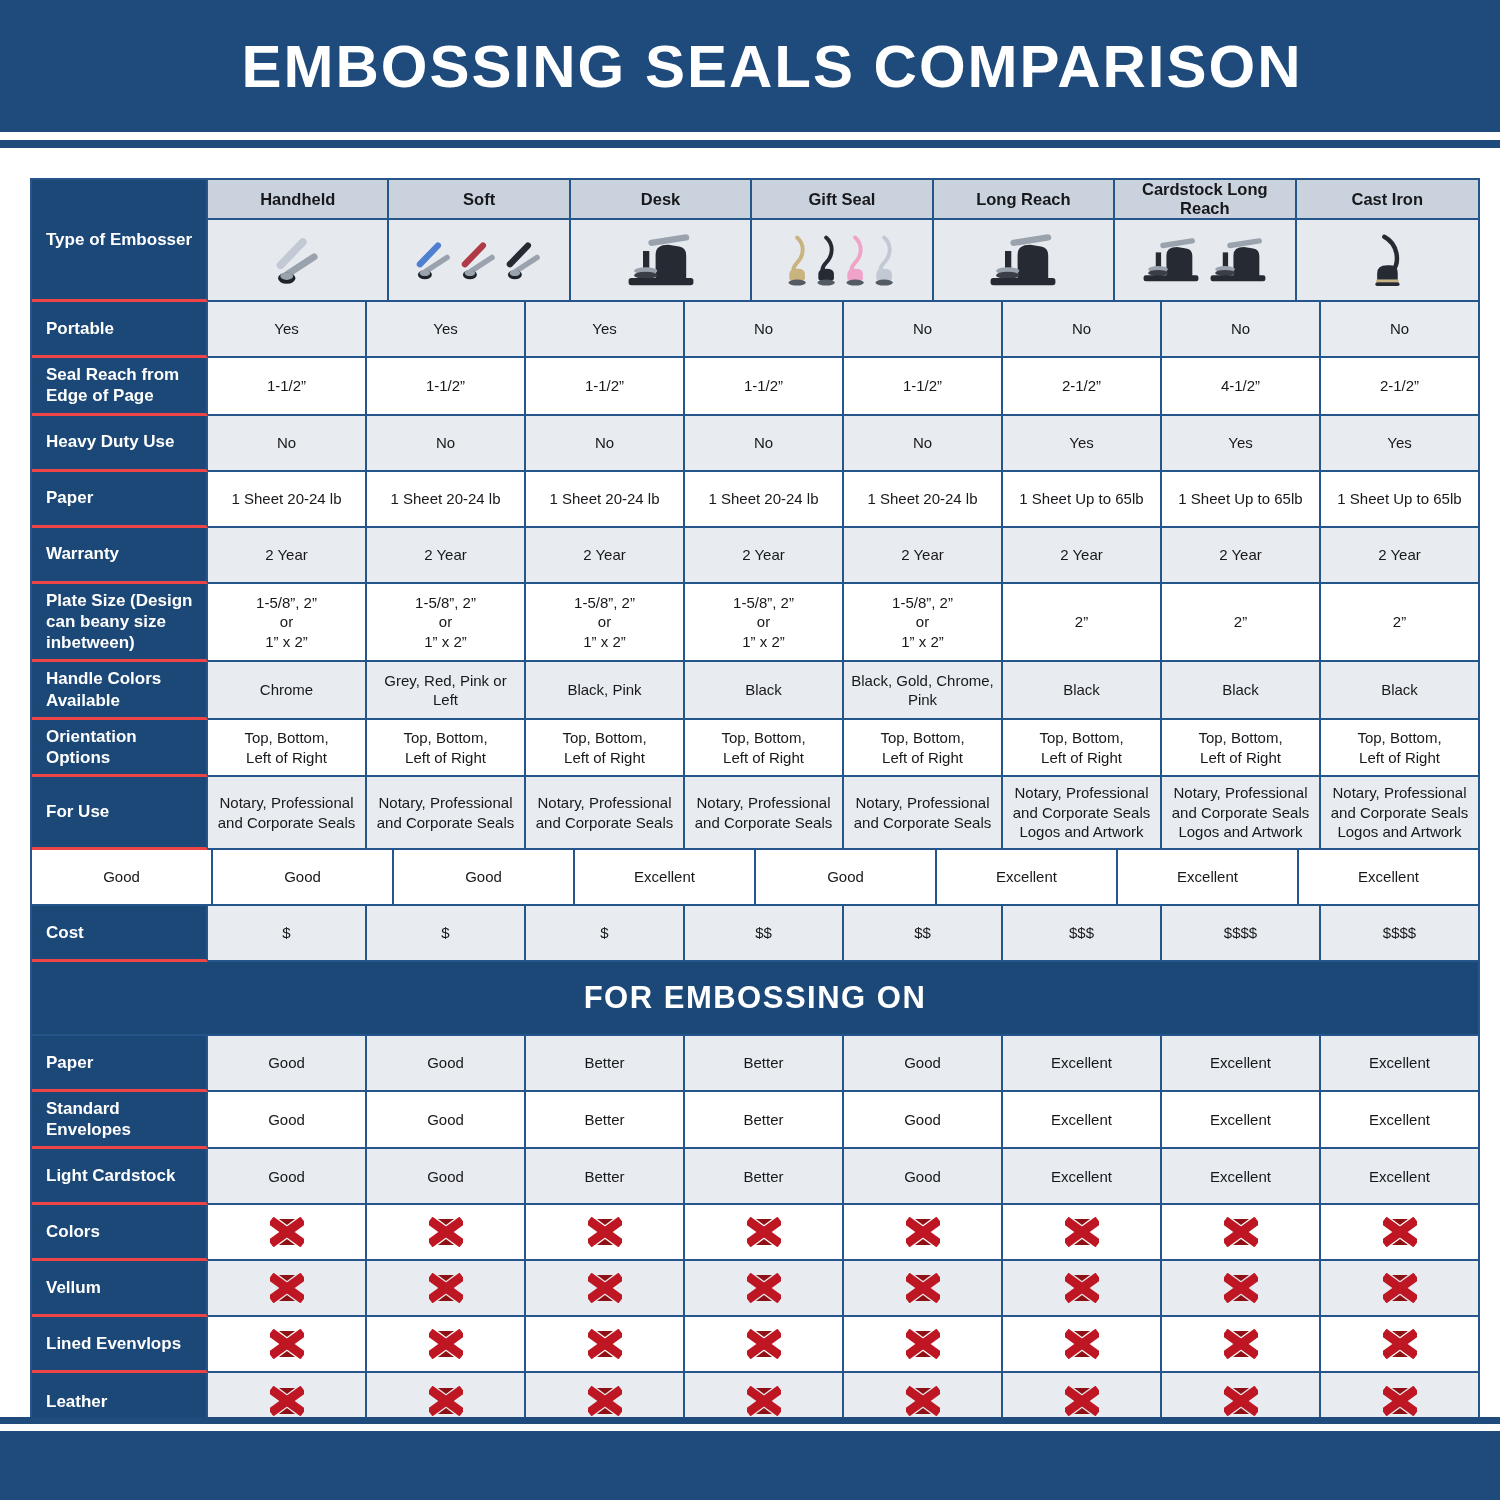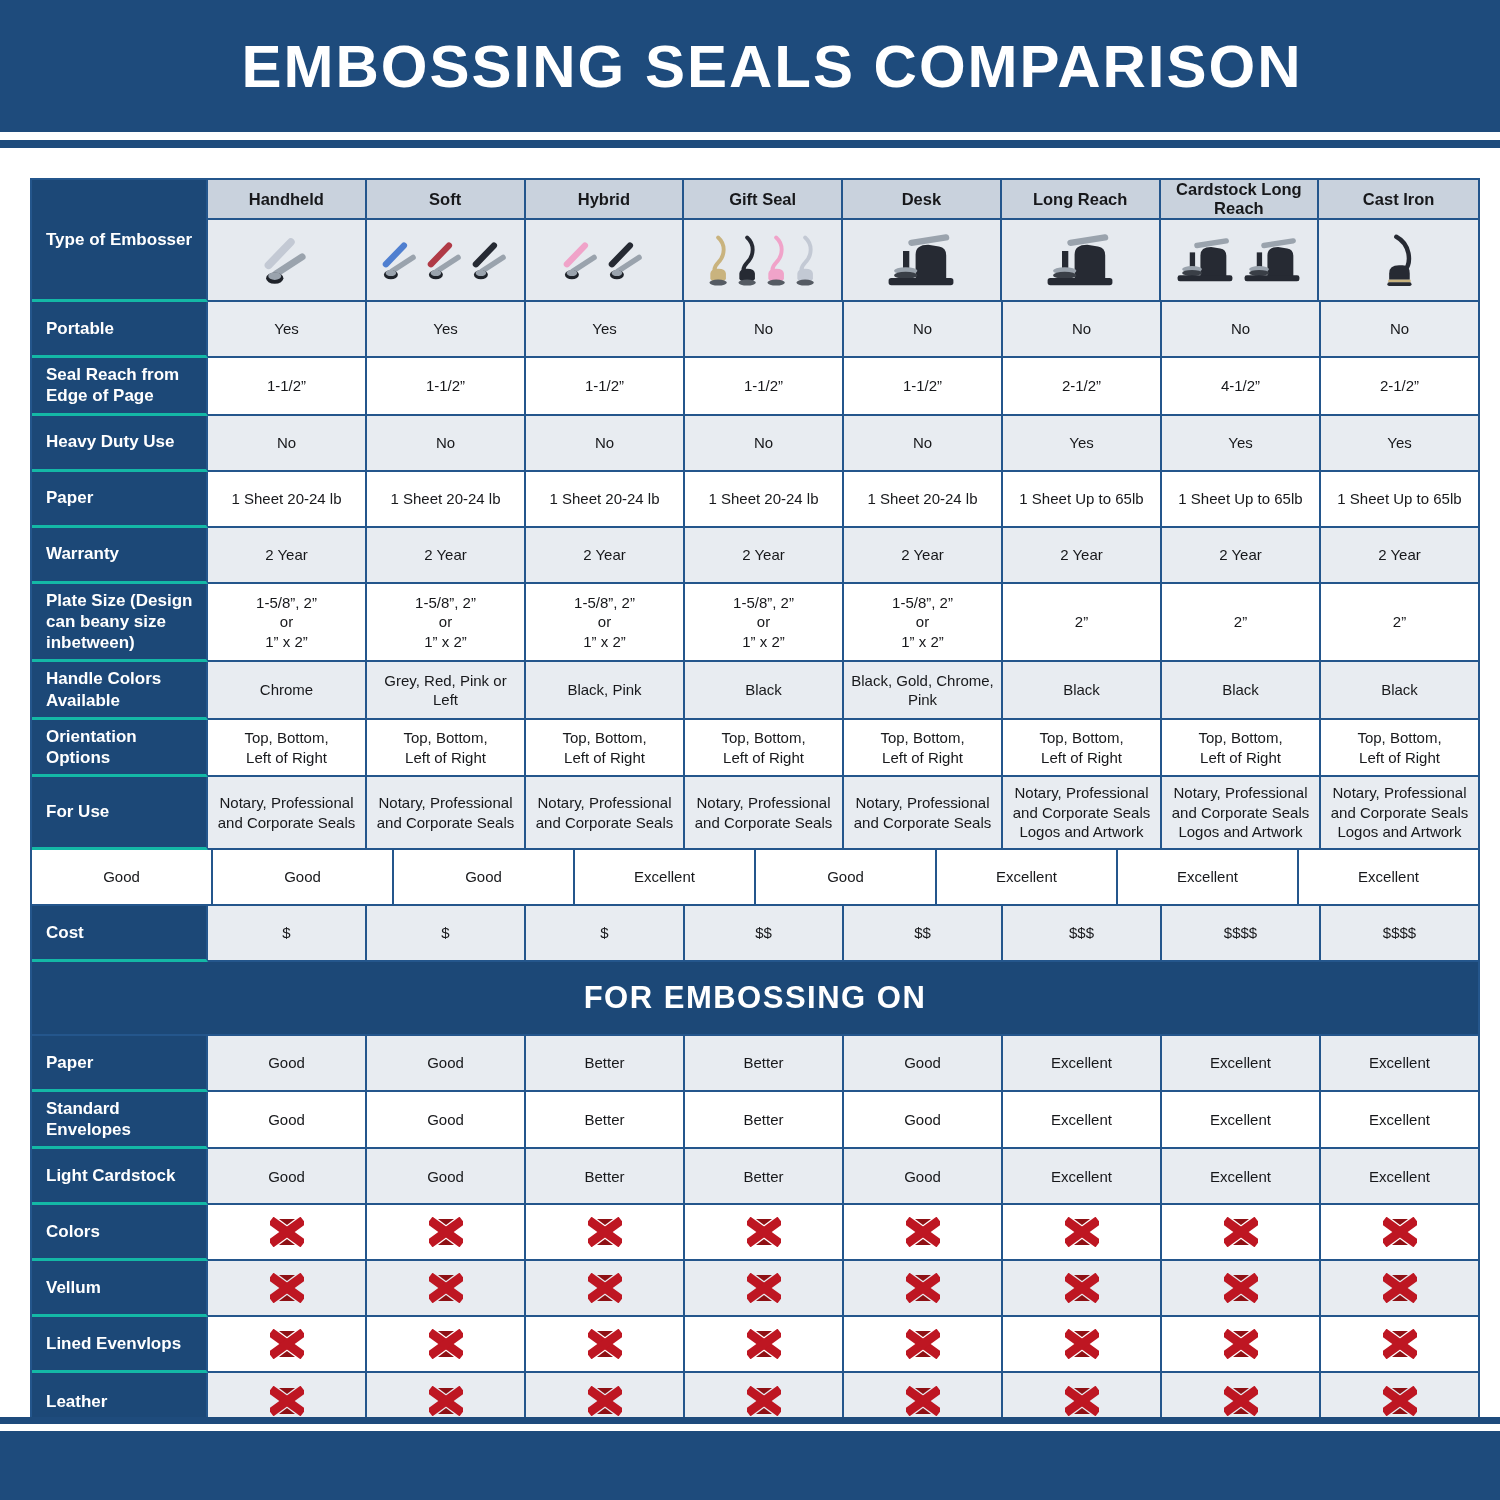--- a/index.html
+++ b/index.html
@@ -12,21 +12,21 @@
   .top-rule { height:8px; background:#1E4B7C; margin-top:8px; }
 
   .table-wrap { width:1450px; margin:30px 30px 0 30px; border:2px solid #24568C; }
 
   .trow { display:flex; width:100%; }
 
   .labelcell {
     width:176px; flex:0 0 176px; background:#1C4877; color:#ffffff;
     font-weight:bold; font-size:17px; line-height:1.25;
     display:flex; align-items:center; padding:6px 10px 6px 14px;
-    border-right:2px solid #24568C; border-bottom:3px solid #14b8a6;
+    border-right:2px solid #24568C; border-bottom:3px solid #ef4444;
   }
   .trow:last-child .labelcell { border-bottom:none; }
 
   .colstack { flex:1 1 0; display:flex; flex-direction:column; min-width:0; }
 
   .headcell {
     height:40px; background:#C9D2DD; color:#17181B;
     font-weight:bold; font-size:16.5px;
     display:flex; align-items:center; justify-content:center;
     border-right:2px solid #24568C; border-bottom:2px solid #24568C;
@@ -111,37 +111,29 @@
     <g transform="rotate(-33 24 40)">
       <rect x="12" y="38" width="44" height="8" rx="4" fill="#9AA3AD"></rect>
       <rect x="10" y="25" width="46" height="9" rx="4.5" fill="#262A33" transform="rotate(-13 12 30)"></rect>
     </g>
     <ellipse cx="17" cy="51" rx="10" ry="6.5" fill="#1F232A"></ellipse>
     <ellipse cx="17" cy="48.5" rx="7.5" ry="4.5" fill="#9AA3AD"></ellipse>
   </svg>
           </div>
   </div>
         <div class="colstack">
-    <div class="headcell">Hybrid</div>
+    <div class="headcell">Desk</div>
     <div class="imgcell">
-            <svg width="42" height="52" viewBox="0 0 60 60">
-    <g transform="rotate(-33 24 40)">
-      <rect x="12" y="38" width="44" height="8" rx="4" fill="#9AA3AD"></rect>
-      <rect x="10" y="25" width="46" height="9" rx="4.5" fill="#F0A3C9" transform="rotate(-13 12 30)"></rect>
-    </g>
-    <ellipse cx="17" cy="51" rx="10" ry="6.5" fill="#1F232A"></ellipse>
-    <ellipse cx="17" cy="48.5" rx="7.5" ry="4.5" fill="#9AA3AD"></ellipse>
-  </svg>
-            <svg width="42" height="52" viewBox="0 0 60 60">
-    <g transform="rotate(-33 24 40)">
-      <rect x="12" y="38" width="44" height="8" rx="4" fill="#9AA3AD"></rect>
-      <rect x="10" y="25" width="46" height="9" rx="4.5" fill="#262A33" transform="rotate(-13 12 30)"></rect>
-    </g>
-    <ellipse cx="17" cy="51" rx="10" ry="6.5" fill="#1F232A"></ellipse>
-    <ellipse cx="17" cy="48.5" rx="7.5" ry="4.5" fill="#9AA3AD"></ellipse>
+            <svg width="80" height="54" viewBox="0 0 84 60">
+    <rect x="28" y="8" width="46" height="7" rx="3.5" fill="#9AA3AD" transform="rotate(-9 28 12)"></rect>
+    <path d="M36,52 L36,24 Q36,13 50,13 L62,15 Q70,16 70,25 L70,52 Z" fill="#262A33"></path>
+    <rect x="22" y="20" width="7" height="22" fill="#262A33"></rect>
+    <ellipse cx="25" cy="42" rx="13" ry="4" fill="#9AA3AD"></ellipse>
+    <ellipse cx="25" cy="47" rx="13" ry="4" fill="#3A3F47"></ellipse>
+    <rect x="6" y="50" width="72" height="8" rx="3" fill="#262A33"></rect>
   </svg>
           </div>
   </div>
         <div class="colstack">
     <div class="headcell">Gift Seal</div>
     <div class="imgcell">
             <svg width="26" height="56" viewBox="0 0 30 62">
     <path d="M14,5 C23,13 22,26 14,34 C9,39 9,44 12,48" stroke="#C9B37E" stroke-width="4.5" fill="none" stroke-linecap="round"></path>
     <path d="M5,47 q0,-6 9,-6 q9,0 9,6 l0,5 q0,4 -9,4 q-9,0 -9,-4 z" fill="#C9B37E"></path>
     <ellipse cx="14" cy="57" rx="10" ry="3.5" fill="#555B63"></ellipse>
@@ -153,33 +145,20 @@
   </svg>
             <svg width="26" height="56" viewBox="0 0 30 62">
     <path d="M14,5 C23,13 22,26 14,34 C9,39 9,44 12,48" stroke="#F0A3C9" stroke-width="4.5" fill="none" stroke-linecap="round"></path>
     <path d="M5,47 q0,-6 9,-6 q9,0 9,6 l0,5 q0,4 -9,4 q-9,0 -9,-4 z" fill="#F0A3C9"></path>
     <ellipse cx="14" cy="57" rx="10" ry="3.5" fill="#555B63"></ellipse>
   </svg>
             <svg width="26" height="56" viewBox="0 0 30 62">
     <path d="M14,5 C23,13 22,26 14,34 C9,39 9,44 12,48" stroke="#C3C9D4" stroke-width="4.5" fill="none" stroke-linecap="round"></path>
     <path d="M5,47 q0,-6 9,-6 q9,0 9,6 l0,5 q0,4 -9,4 q-9,0 -9,-4 z" fill="#C3C9D4"></path>
     <ellipse cx="14" cy="57" rx="10" ry="3.5" fill="#555B63"></ellipse>
-  </svg>
-          </div>
-  </div>
-        <div class="colstack">
-    <div class="headcell">Desk</div>
-    <div class="imgcell">
-            <svg width="80" height="54" viewBox="0 0 84 60">
-    <rect x="28" y="8" width="46" height="7" rx="3.5" fill="#9AA3AD" transform="rotate(-9 28 12)"></rect>
-    <path d="M36,52 L36,24 Q36,13 50,13 L62,15 Q70,16 70,25 L70,52 Z" fill="#262A33"></path>
-    <rect x="22" y="20" width="7" height="22" fill="#262A33"></rect>
-    <ellipse cx="25" cy="42" rx="13" ry="4" fill="#9AA3AD"></ellipse>
-    <ellipse cx="25" cy="47" rx="13" ry="4" fill="#3A3F47"></ellipse>
-    <rect x="6" y="50" width="72" height="8" rx="3" fill="#262A33"></rect>
   </svg>
           </div>
   </div>
         <div class="colstack">
     <div class="headcell">Long Reach</div>
     <div class="imgcell">
             <svg width="80" height="54" viewBox="0 0 84 60">
     <rect x="28" y="8" width="46" height="7" rx="3.5" fill="#9AA3AD" transform="rotate(-9 28 12)"></rect>
     <path d="M36,52 L36,24 Q36,13 50,13 L62,15 Q70,16 70,25 L70,52 Z" fill="#262A33"></path>
     <rect x="22" y="20" width="7" height="22" fill="#262A33"></rect>

